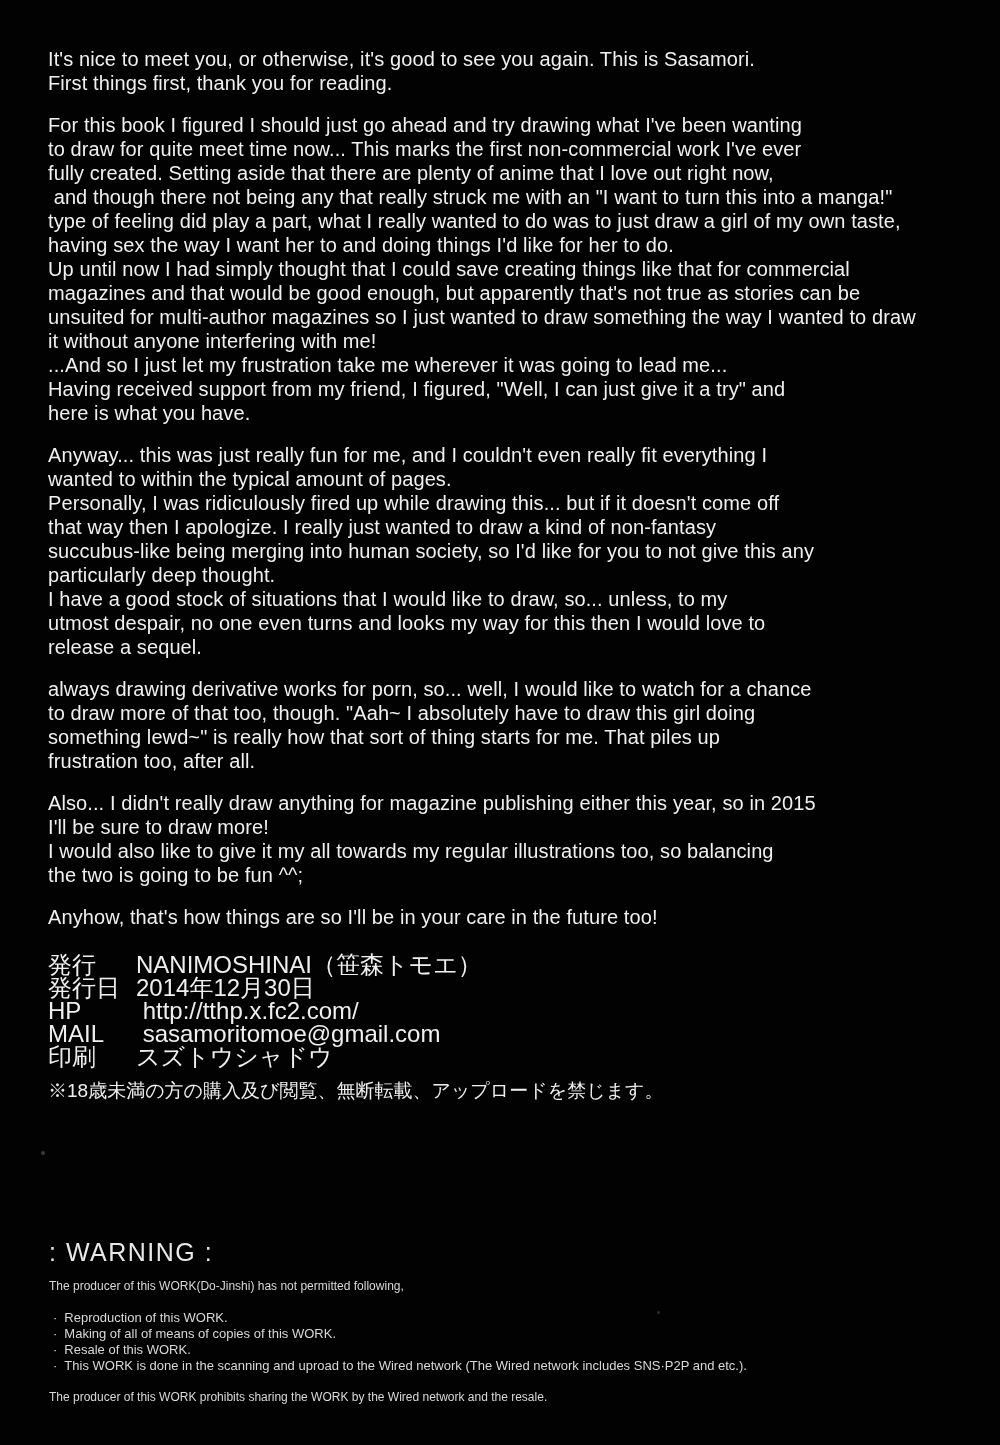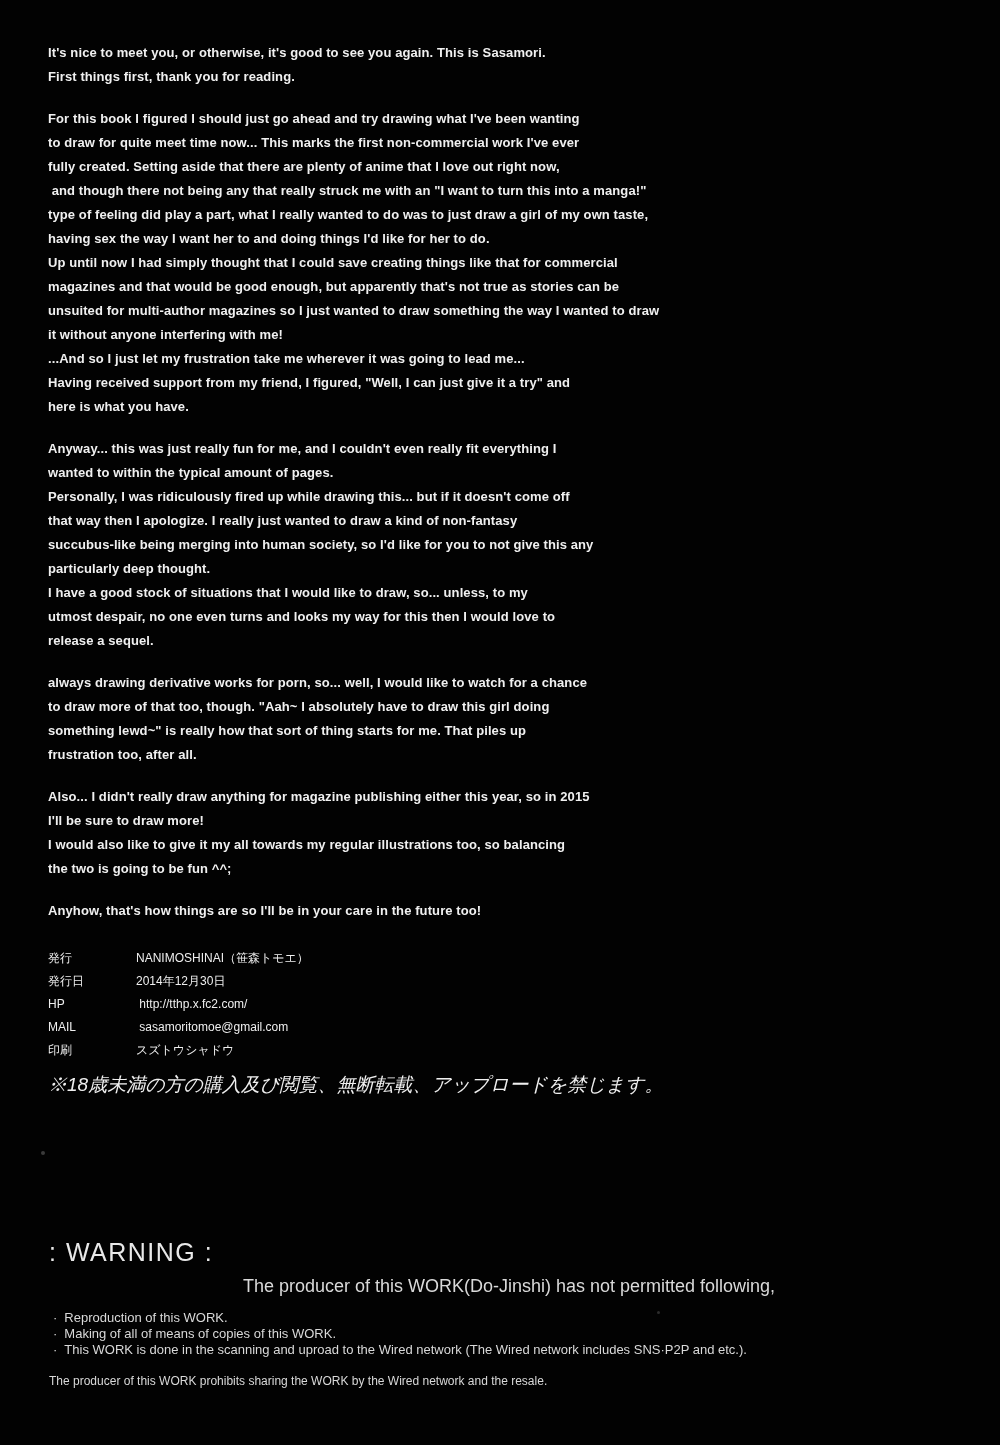--- a/index.html
+++ b/index.html
@@ -13,47 +13,46 @@
   }
   
   .flow {
     position: absolute;
     left: 48px;
     top: 29px;
     width: 944px;
     color: #f0f0f0;
   }
   .para {
-    margin: 12px 0 18px 0;
-    font-size: 13px;
+    margin: 18px 0 18px 0;
+    font-size: 20px;
     line-height: 24px;
-    font-weight: 700;
+    font-weight: 400;
     letter-spacing: 0.1px;
   }
   .line { white-space: pre; }
   
   .colophon {
     margin-top: 24px;
-    font-size: 12px;
+    font-size: 24px;
     line-height: 23px;
     color: #efefef;
   }
   .c-row { white-space: pre; }
   .c-label {
     display: inline-block;
     width: 88px;
   }
   .c-value { }
   .age-notice {
     margin-top: 11px;
     font-size: 19px;
     line-height: 24px;
     color: #efefef;
     white-space: pre;
-    font-style: italic;
   }
   
   .speck {
     position: absolute;
     background: #3a3a3a;
     border-radius: 50%;
   }
   .speck-1 { left: 41px; top: 1151px; width: 4px; height: 4px; }
   .speck-2 { left: 657px; top: 1311px; width: 3px; height: 3px; background: #2c2c2c; }
   
@@ -69,24 +68,23 @@
     margin: 0;
     font-size: 25px;
     line-height: 24px;
     font-weight: 400;
     letter-spacing: 1.5px;
     color: #e8e8e8;
     white-space: pre;
   }
   .w-intro {
     margin: 14px 0 4px 0;
-    font-size: 18px;
+    font-size: 12px;
     line-height: 16px;
     white-space: pre;
-    text-align: center;
   }
   .w-list { margin-top: 16px; }
   .w-item {
     font-size: 13px;
     line-height: 16px;
     padding-left: 4px;
     white-space: pre;
   }
   .w-bullet { margin-right: 7px; }
   .w-footer {
@@ -163,18 +161,19 @@
 
   <div class="speck speck-1"></div>
   <div class="speck speck-2"></div>
 
   <section class="warning">
     <h2 class="w-title">: WARNING :</h2>
     <p class="w-intro">The producer of this WORK(Do-Jinshi) has not permitted following,</p>
     <div id="warning-list" class="w-list">
         <div class="w-item"><span class="w-bullet">·</span><span>Reproduction of this WORK.</span></div>
         <div class="w-item"><span class="w-bullet">·</span><span>Making of all of means of copies of this WORK.</span></div>
+        <div class="w-item"><span class="w-bullet">·</span><span>Resale of this WORK.</span></div>
         <div class="w-item"><span class="w-bullet">·</span><span>This WORK is done in the scanning and uproad to the Wired network (The Wired network includes SNS·P2P and etc.).</span></div>
       </div>
     <p class="w-footer">The producer of this WORK prohibits sharing the WORK by the Wired network and the resale.</p>
   </section>
 
 </div>
 
 </body></html>

